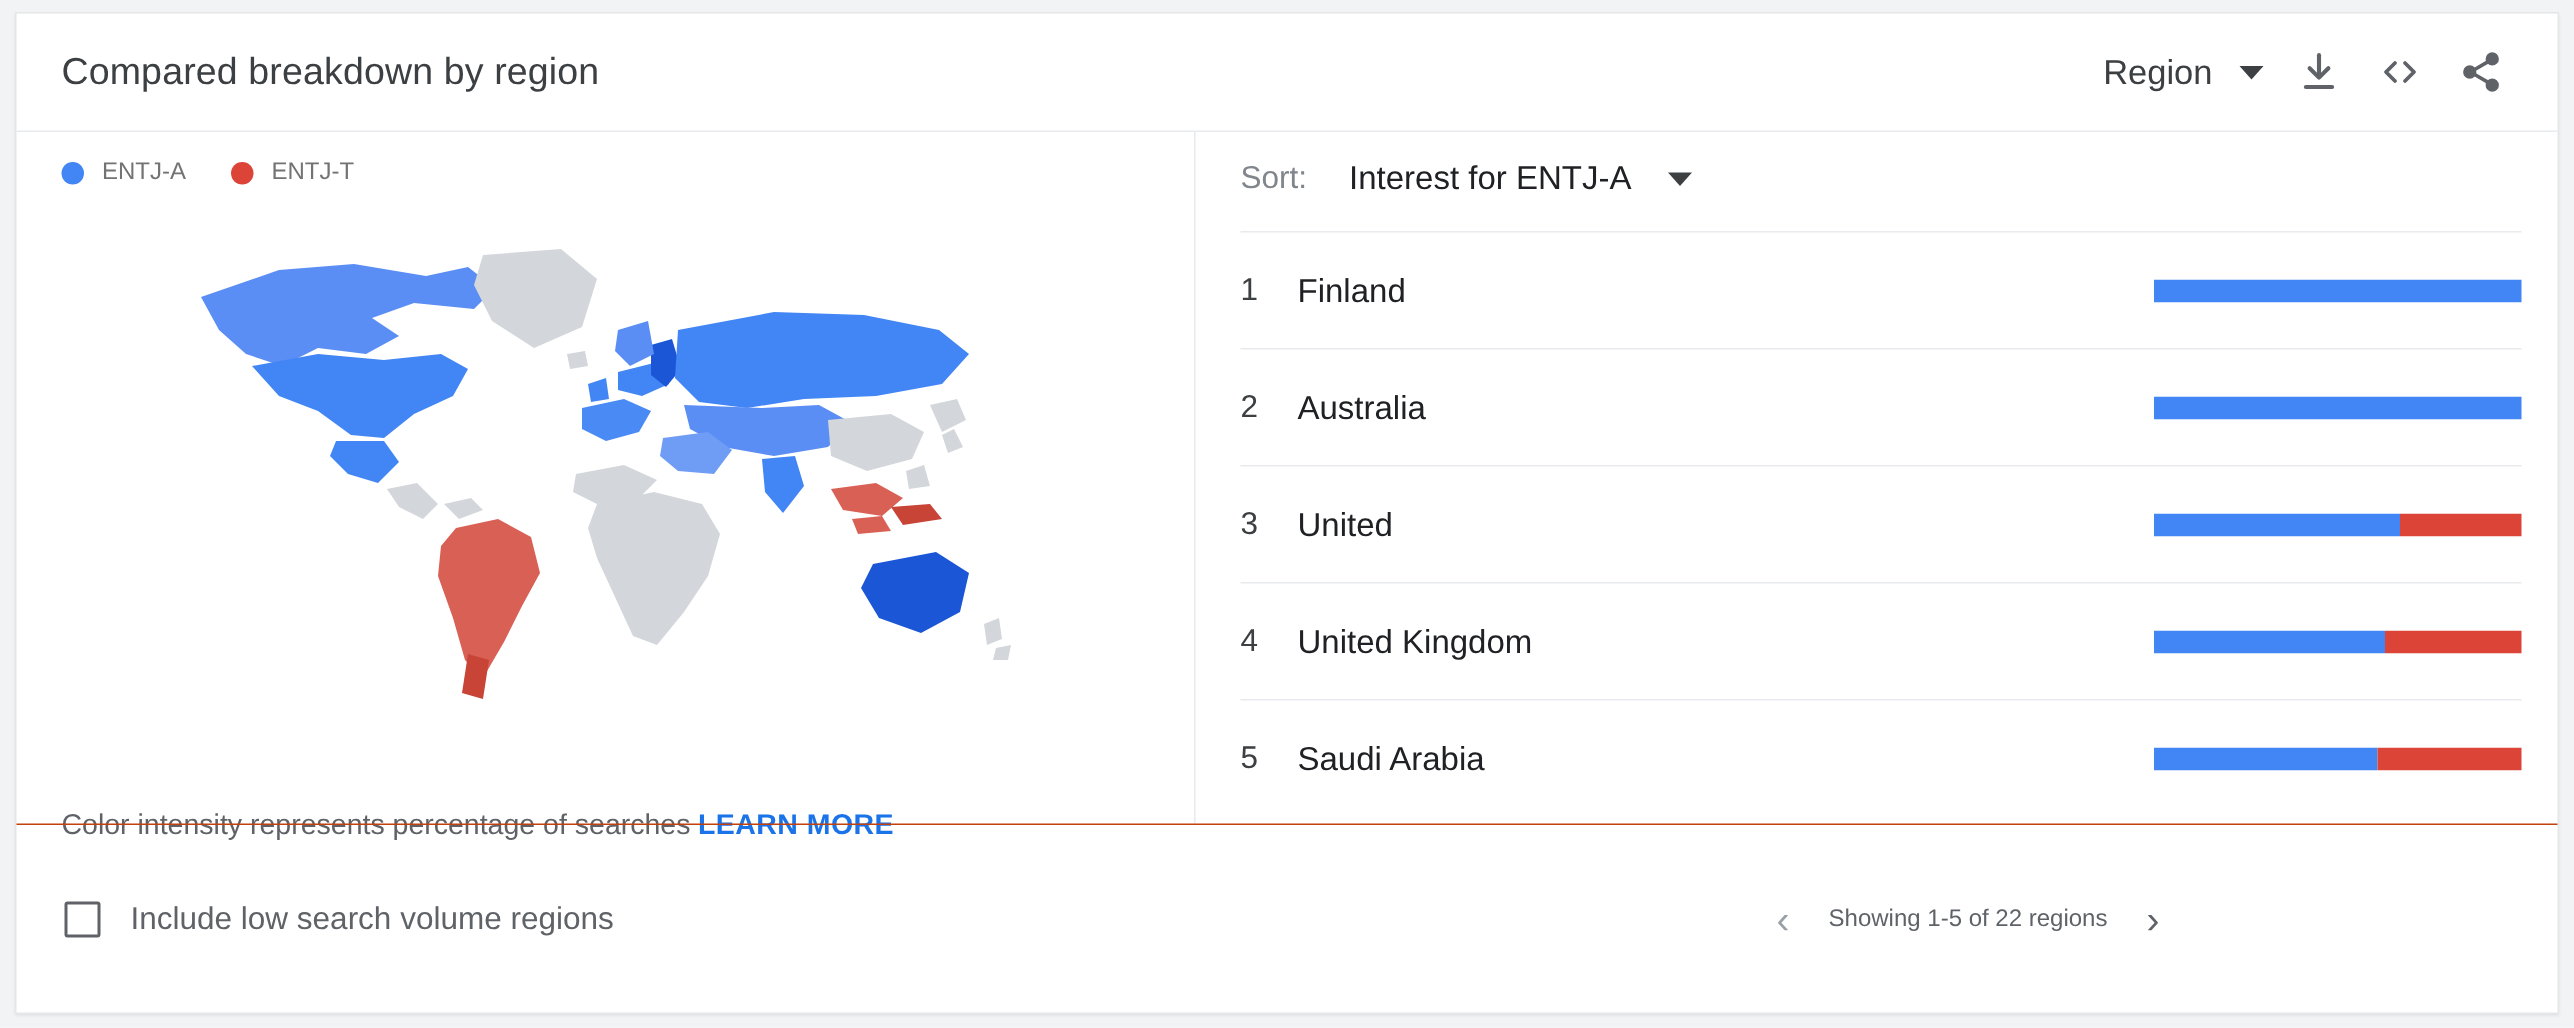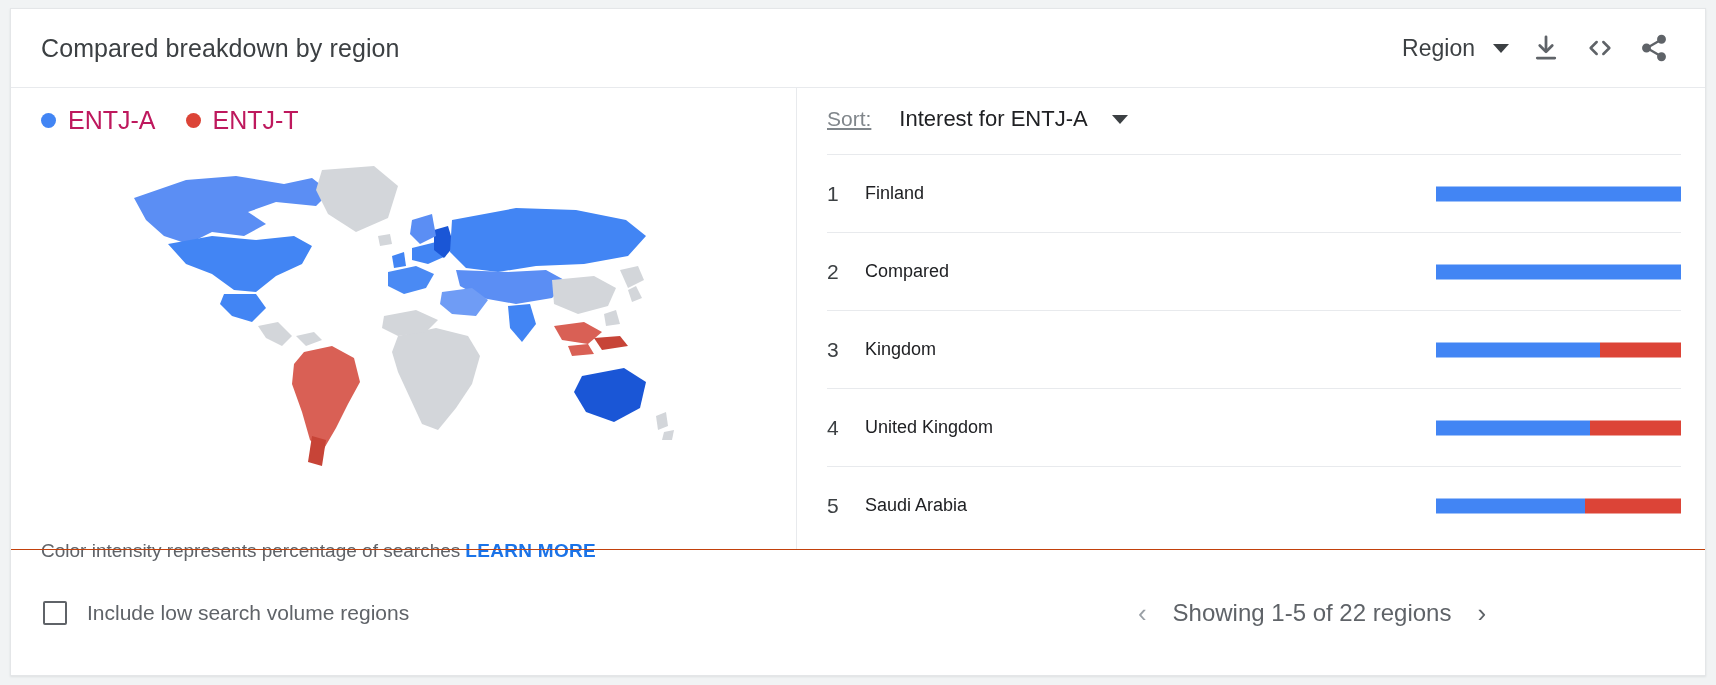--- a/index.html
+++ b/index.html
@@ -110,22 +110,22 @@
     display: flex;
     align-items: center;
     gap: 12px;
     cursor: pointer;
   }
   .legend-dot {
     width: 15px; height: 15px;
     border-radius: 50%;
   }
   .legend-text {
-    font-size: 25px;
-    color: #be185d;
+    font-size: 16px;
+    color: #737373;
   }
 
   
   .map-wrap {
     position: absolute;
     left: 105px;
     top: 52px;
     width: 580px;
     height: 340px;
   }
@@ -152,21 +152,20 @@
     position: absolute;
     left: 30px;
     top: 14px;
     display: flex;
     align-items: center;
     gap: 12px;
   }
   .sort-label {
     font-size: 21px;
     color: #80868b;
-    text-decoration: underline;
   }
   .sort-value-wrap {
     display: flex;
     align-items: center;
     gap: 24px;
     cursor: pointer;
     padding: 4px 4px;
     margin-left: 12px;
   }
   .sort-value {
@@ -194,21 +193,21 @@
     display: flex;
     align-items: center;
     cursor: pointer;
   }
   .rank-num {
     width: 38px;
     font-size: 21px;
     color: #3c4043;
   }
   .rank-name {
-    font-size: 18px;
+    font-size: 22px;
     color: #202124;
     white-space: nowrap;
   }
   .bar-area {
     position: absolute;
     right: 0;
     top: 50%;
     transform: translateY(-50%);
     width: 245px;
     height: 15px;
@@ -257,21 +256,21 @@
   }
   .pager-arrow {
     font-size: 26px;
     color: #9aa0a6;
     cursor: pointer;
     line-height: 1;
     user-select: none;
   }
   .pager-arrow.next { color: #5f6368; }
   .pager-text {
-    font-size: 24px;
+    font-size: 16px;
     color: #5f6368;
     white-space: nowrap;
   }
 </style>
 </head>
 <body>
 
 <div id="root">
   <div class="card">
 
@@ -403,30 +402,30 @@
             <span class="rank-num">1</span>
             <span class="rank-name">Finland</span>
             <span class="bar-area">
               <span class="bar-seg-a" style="width:100%"></span>
               <span class="bar-seg-b" style="width:0%"></span>
             </span>
           </div>
 
           <div class="rank-row">
             <span class="rank-num">2</span>
-            <span class="rank-name">Compared</span>
+            <span class="rank-name">Australia</span>
             <span class="bar-area">
               <span class="bar-seg-a" style="width:100%"></span>
               <span class="bar-seg-b" style="width:0%"></span>
             </span>
           </div>
 
           <div class="rank-row">
             <span class="rank-num">3</span>
-            <span class="rank-name">Kingdom</span>
+            <span class="rank-name">United</span>
             <span class="bar-area">
               <span class="bar-seg-a" style="width:67%"></span>
               <span class="bar-seg-b" style="width:33%"></span>
             </span>
           </div>
 
           <div class="rank-row">
             <span class="rank-num">4</span>
             <span class="rank-name">United Kingdom</span>
             <span class="bar-area">

